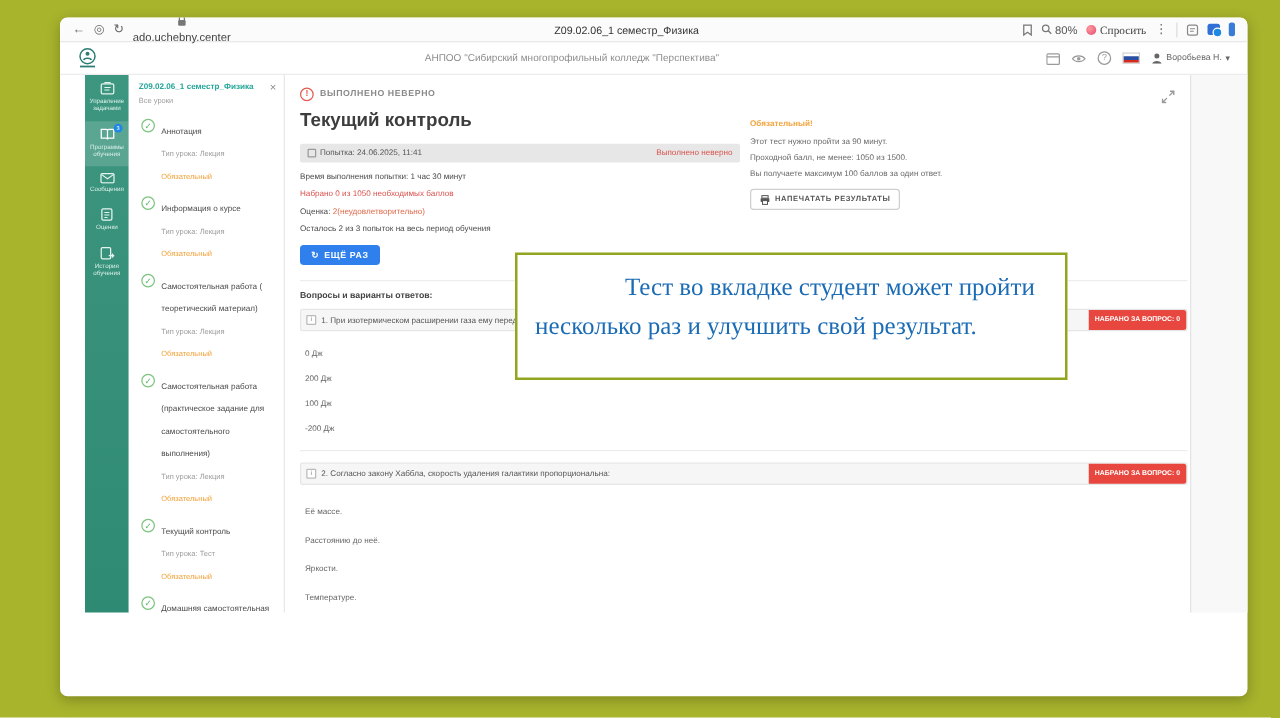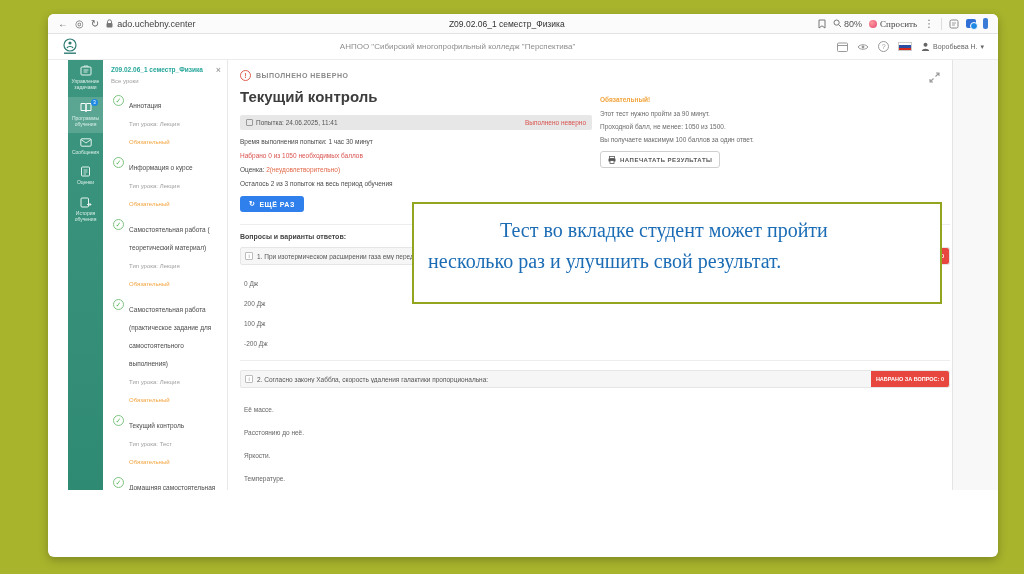--- a/index.html
+++ b/index.html
@@ -6,21 +6,21 @@
   html,body { width:1024px; height:574px; overflow:hidden; font-family:"Liberation Sans",sans-serif; }
   body { background:#a8b42c; position:relative; }
 
   .window { position:absolute; left:48px; top:14px; width:950px; height:543px;
             background:#fff; border-radius:6px; box-shadow:0 3px 10px rgba(0,0,0,.25); overflow:hidden; }
 
   
   .chrome { height:20px; background:#fbfbfb; border-bottom:1px solid #e3e3e3;
             display:flex; align-items:center; padding:0 10px; gap:7px; font-size:9px; color:#555; }
   .chrome .glyph { font-size:10px; color:#666; line-height:1; cursor:default; }
-  .urlbox { display:flex; align-items:center; gap:4px; color:#444; }
+  .urlbox { display:flex; align-items:center; gap:4px; color:#444;flex-direction:column; }
   .tab-title { flex:1; text-align:center; color:#333; font-size:8.5px; }
   .chrome-right { display:flex; align-items:center; gap:7px; }
   .zoom-chip { display:flex; align-items:center; gap:2px; color:#555; }
   .ask-chip { display:flex; align-items:center; gap:3px; color:#444;font-family:Liberation Serif, serif; }
   .ask-dot { width:8px; height:8px; border-radius:50%; background:radial-gradient(circle at 35% 35%, #ff9a9e, #e2486f); }
   .vdiv { width:1px; height:12px; background:#ddd; }
   .ext-blue1 { width:10px; height:9px; border-radius:2px; background:#2f6fd6; position:relative; }
   .ext-blue1:after { content:""; position:absolute; right:-2px; bottom:-2px; width:6px; height:6px; border-radius:50%; background:#1e88e5; border:1px solid #fff; }
   .ext-blue2 { width:5px; height:11px; border-radius:2px; background:#3b7bd8; }
 
@@ -98,21 +98,21 @@
   .q-ico { width:8px; height:8px; border:1px solid #bbb; border-radius:1px; font-size:5.5px; color:#888;
            display:flex; align-items:center; justify-content:center; background:#fff; flex:0 0 8px; }
   .q-text { font-size:6.5px; color:#555; white-space:nowrap; overflow:hidden; }
   .q-badge { position:absolute; right:0; top:0; bottom:0; background:#e8473f; color:#fff; font-size:5.5px;
              font-weight:bold; display:flex; align-items:center; padding:0 5px; border-radius:0 2px 2px 0; }
   .answers { padding:2px 0 0 4px; }
   .answers .a { font-size:6.5px; color:#666; margin:13px 0; }
   .answers.wide .a { margin:16px 0; }
 
   
-  .callout { position:absolute; left:412px; top:202px; width:530px; height:102px; background:#fff;
+  .callout { position:absolute; left:412px; top:202px; width:442px; height:102px; background:#fff;
              border:2px solid #93a51f; z-index:60; padding:11px 14px 0;
              font-family:"Liberation Serif",serif; font-size:20px; line-height:1.55; color:#1b6cb5; }
   .callout .l1 { display:block; text-indent:72px; }
   .callout .l2 { display:block;font-family:Liberation Serif, serif; }
 
   svg { display:block; }
 </style>
 </head>
 <body>
 

